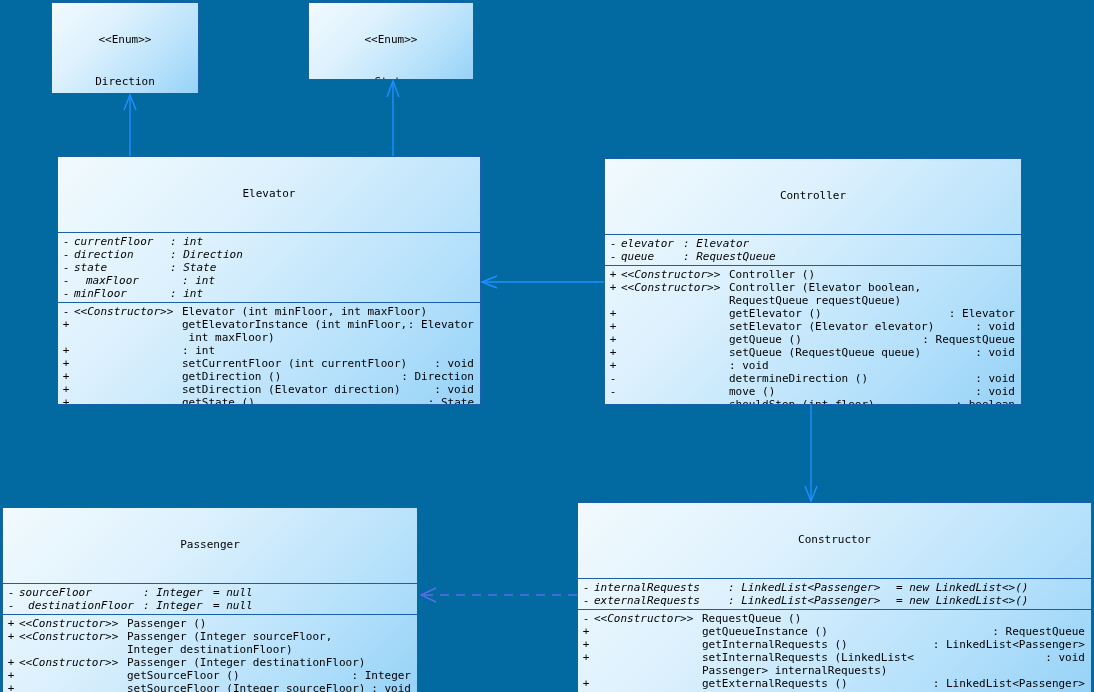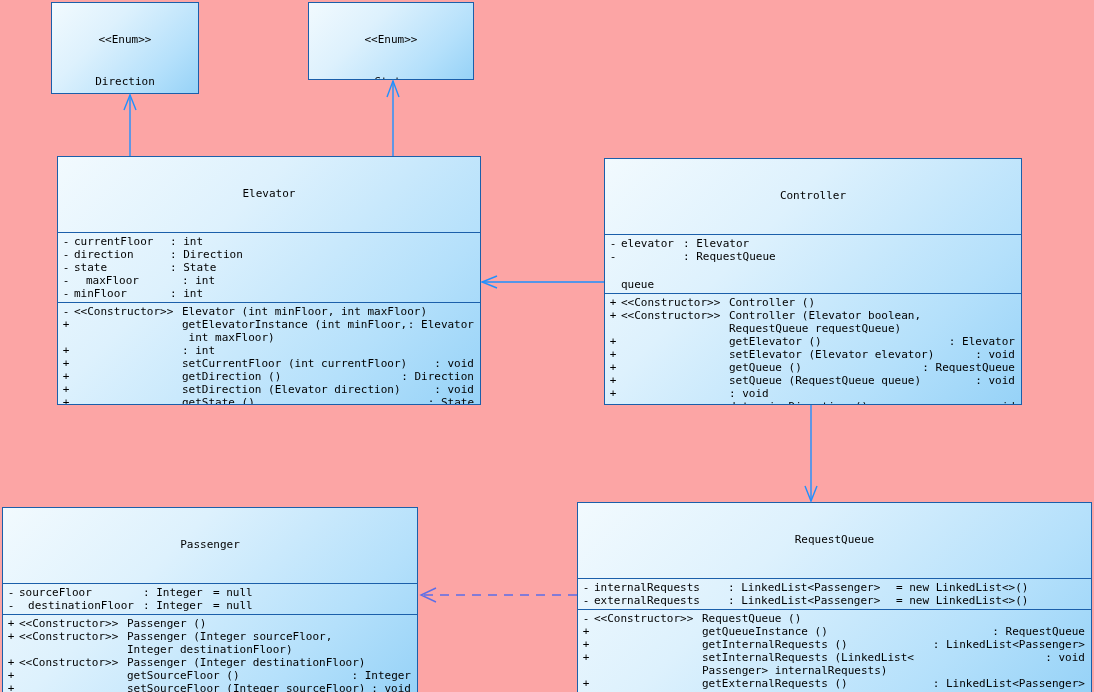--- a/index.html
+++ b/index.html
@@ -4,21 +4,21 @@
 <style>
   html, body {
     margin: 0;
     padding: 0;
     background: #000000;
   }
   #canvas {
     position: relative;
     width: 1094px;
     height: 692px;
-    background: #fca5a5;
+    background: #0369a1;
     overflow: hidden;
     font-family: "DejaVu Sans Mono", "Liberation Mono", monospace;
   }
   .uml-class {
     position: absolute;
     box-sizing: border-box;
     border: 1px solid #1b5faa;
     background: linear-gradient(135deg, #f2fafe 0%, #ddf1fd 35%, #b4e0fb 75%, #96d2f7 100%);
     overflow: hidden;
   }
@@ -49,20 +49,21 @@
     white-space: pre;
   }
   .vis {
     width: 16px;
     flex: 0 0 16px;
     text-align: center;
   }
   .stereo-col {
     flex: 0 0 auto;
     white-space: pre;
+    font-style: italic;
   }
   .sig {
     flex: 1 1 auto;
     white-space: pre;
   }
   .ret {
     flex: 0 0 auto;
     white-space: pre;
     padding-right: 6px;
   }
@@ -117,21 +118,21 @@
         <div class="row"><span class="vis">+</span><span class="stereo-col" style="flex: 0 0 108px;"></span><span class="sig">getState ()</span><span class="ret">: State</span></div>
       </div>
   </div>
 
   <div class="uml-class" style="left:604px; top:158px; width:418px; height:247px;">
     <div class="uml-title">
       <span class="stereo">Controller</span>
     </div>
     <div class="uml-compartment" id="attrs-controller">
         <div class="row"><span class="vis">-</span><span class="stereo-col" style="flex: 0 0 62px;">elevator</span><span class="stereo-col">: Elevator</span></div>
-        <div class="row"><span class="vis">-</span><span class="stereo-col" style="flex: 0 0 62px; margin-top: 28px;">queue</span><span class="stereo-col">: RequestQueue</span></div>
+        <div class="row"><span class="vis">-</span><span class="stereo-col" style="flex: 0 0 62px;">queue</span><span class="stereo-col">: RequestQueue</span></div>
       </div>
     <div class="uml-compartment last" id="ops-controller">
         <div class="row"><span class="vis">+</span><span class="stereo-col" style="flex: 0 0 108px;">&lt;&lt;Constructor&gt;&gt;</span><span class="sig">Controller ()</span><span class="ret"></span></div>
         <div class="row"><span class="vis">+</span><span class="stereo-col" style="flex: 0 0 108px;">&lt;&lt;Constructor&gt;&gt;</span><span class="sig">Controller (Elevator boolean,</span><span class="ret"></span></div>
         <div class="row cont-row"><span class="vis"> </span><span class="stereo-col" style="flex: 0 0 108px;"></span><span class="sig">RequestQueue requestQueue)</span><span class="ret"></span></div>
         <div class="row"><span class="vis">+</span><span class="stereo-col" style="flex: 0 0 108px;"></span><span class="sig">getElevator ()</span><span class="ret">: Elevator</span></div>
         <div class="row"><span class="vis">+</span><span class="stereo-col" style="flex: 0 0 108px;"></span><span class="sig">setElevator (Elevator elevator)</span><span class="ret">: void</span></div>
         <div class="row"><span class="vis">+</span><span class="stereo-col" style="flex: 0 0 108px;"></span><span class="sig">getQueue ()</span><span class="ret">: RequestQueue</span></div>
         <div class="row"><span class="vis">+</span><span class="stereo-col" style="flex: 0 0 108px;"></span><span class="sig">setQueue (RequestQueue queue)</span><span class="ret">: void</span></div>
         <div class="row"><span class="vis">+</span><span class="stereo-col" style="flex: 0 0 108px;"></span><span class="ret">: void</span></div>
@@ -154,21 +155,21 @@
         <div class="row"><span class="vis">+</span><span class="stereo-col" style="flex: 0 0 108px;">&lt;&lt;Constructor&gt;&gt;</span><span class="sig">Passenger (Integer sourceFloor,</span><span class="ret"></span></div>
         <div class="row cont-row"><span class="vis"> </span><span class="stereo-col" style="flex: 0 0 108px;"></span><span class="sig">Integer destinationFloor)</span><span class="ret"></span></div>
         <div class="row"><span class="vis">+</span><span class="stereo-col" style="flex: 0 0 108px;">&lt;&lt;Constructor&gt;&gt;</span><span class="sig">Passenger (Integer destinationFloor)</span><span class="ret"></span></div>
         <div class="row"><span class="vis">+</span><span class="stereo-col" style="flex: 0 0 108px;"></span><span class="sig">getSourceFloor ()</span><span class="ret">: Integer</span></div>
         <div class="row"><span class="vis">+</span><span class="stereo-col" style="flex: 0 0 108px;"></span><span class="sig">setSourceFloor (Integer sourceFloor)</span><span class="ret">: void</span></div>
       </div>
   </div>
 
   <div class="uml-class" style="left:577px; top:502px; width:515px; height:193px;">
     <div class="uml-title">
-      <span class="stereo">RequestQueue</span>
+      <span class="stereo">Constructor</span>
     </div>
     <div class="uml-compartment" id="attrs-requestqueue">
         <div class="row"><span class="vis">-</span><span class="stereo-col" style="flex: 0 0 134px;">internalRequests</span><span class="stereo-col" style="flex: 0 0 168px;">: LinkedList&lt;Passenger&gt;</span><span class="stereo-col">= new LinkedList&lt;&gt;()</span></div>
         <div class="row"><span class="vis">-</span><span class="stereo-col" style="flex: 0 0 134px;">externalRequests</span><span class="stereo-col" style="flex: 0 0 168px;">: LinkedList&lt;Passenger&gt;</span><span class="stereo-col">= new LinkedList&lt;&gt;()</span></div>
       </div>
     <div class="uml-compartment last" id="ops-requestqueue">
         <div class="row"><span class="vis">-</span><span class="stereo-col" style="flex: 0 0 108px;">&lt;&lt;Constructor&gt;&gt;</span><span class="sig">RequestQueue ()</span><span class="ret"></span></div>
         <div class="row"><span class="vis">+</span><span class="stereo-col" style="flex: 0 0 108px;"></span><span class="sig">getQueueInstance ()</span><span class="ret">: RequestQueue</span></div>
         <div class="row"><span class="vis">+</span><span class="stereo-col" style="flex: 0 0 108px;"></span><span class="sig">getInternalRequests ()</span><span class="ret">: LinkedList&lt;Passenger&gt;</span></div>
         <div class="row"><span class="vis">+</span><span class="stereo-col" style="flex: 0 0 108px;"></span><span class="sig">setInternalRequests (LinkedList&lt;</span><span class="ret">: void</span></div>

